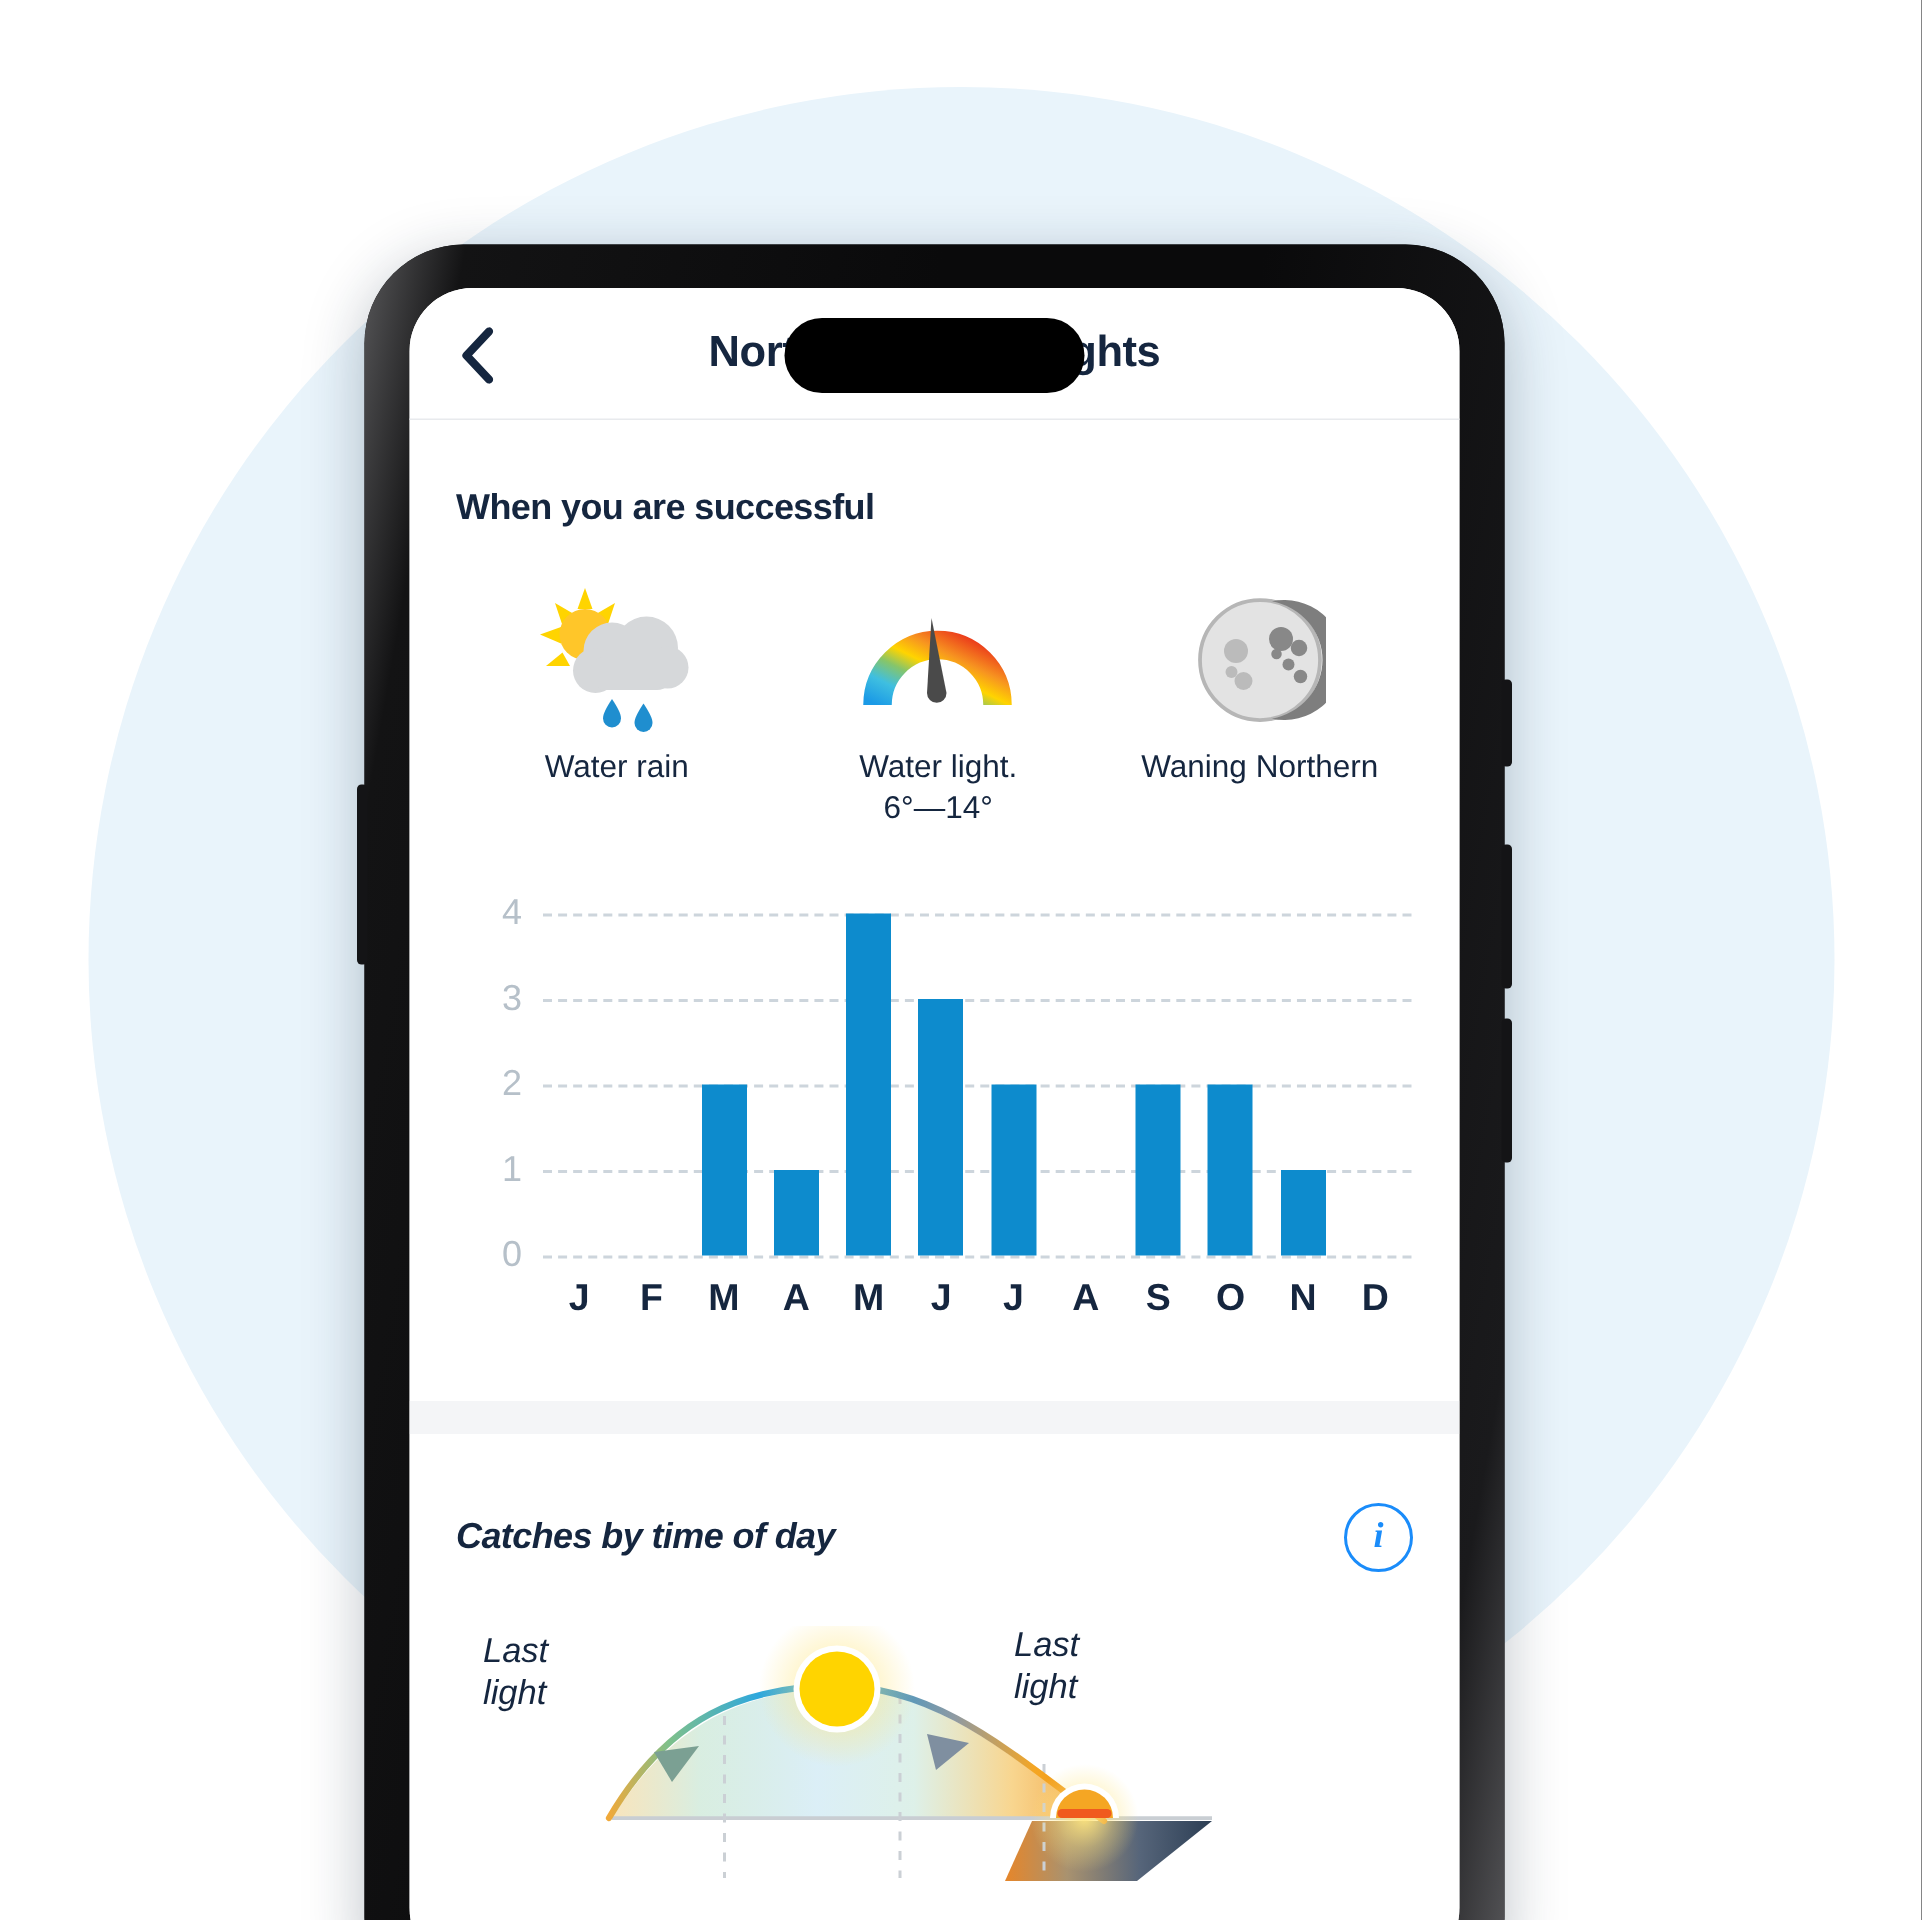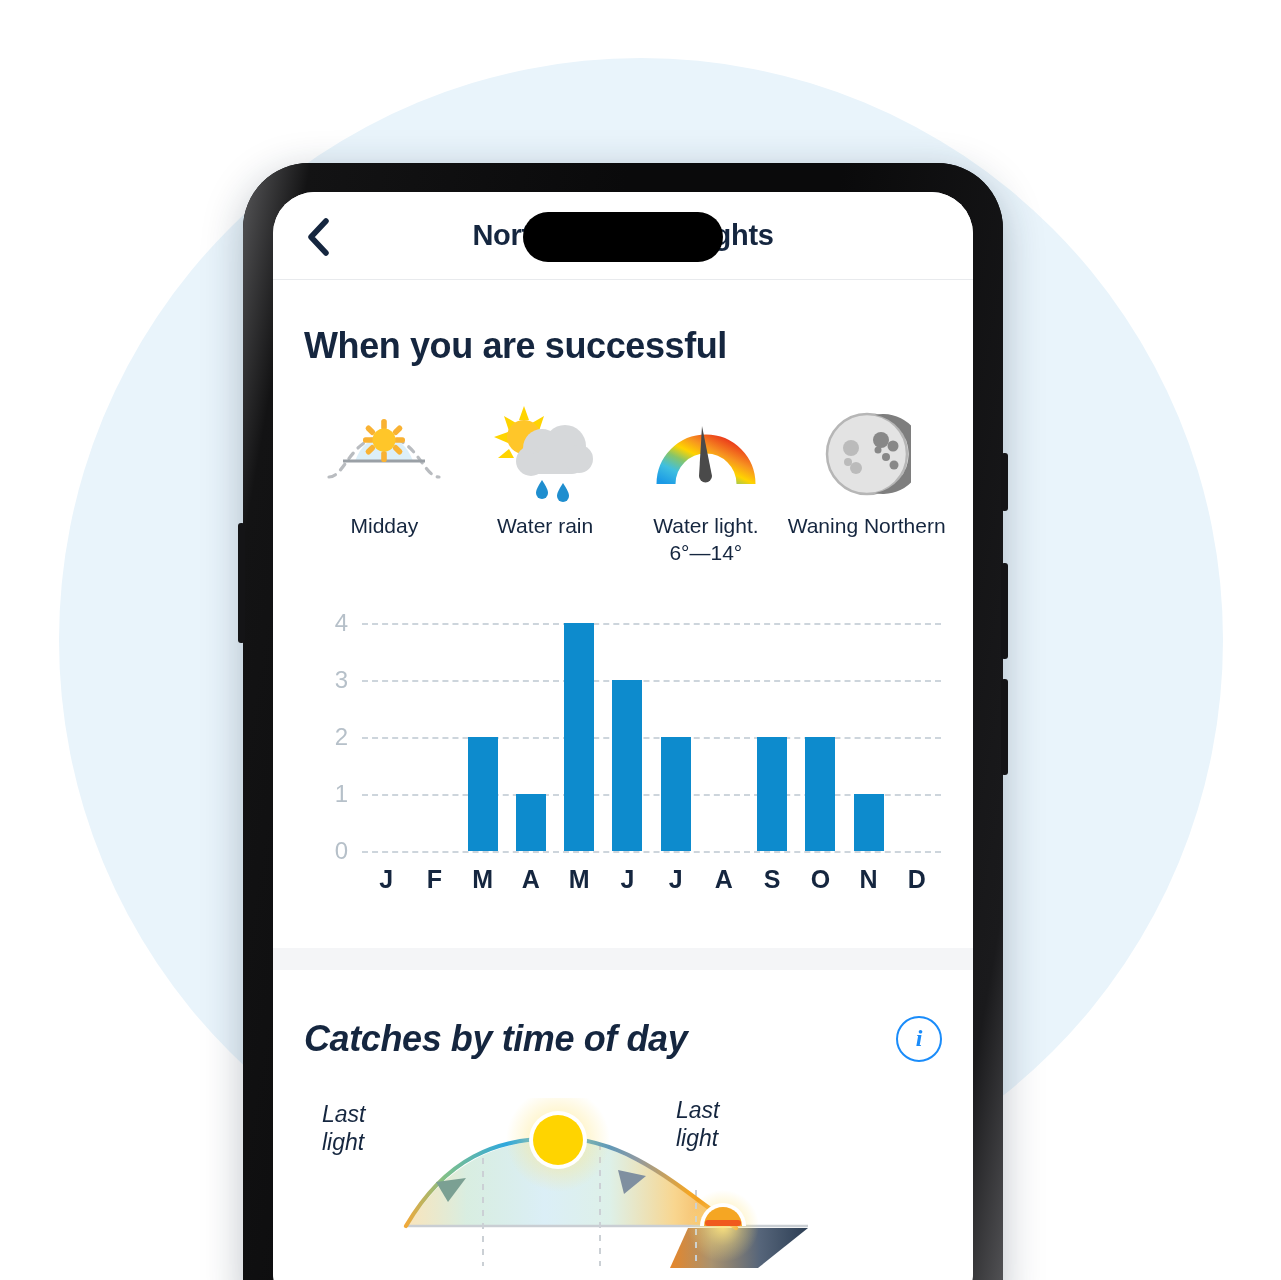--- a/index.html
+++ b/index.html
@@ -51,21 +51,21 @@
     position:absolute;left:18px;top:20px;width:54px;height:54px;
     display:flex;align-items:center;justify-content:center;cursor:pointer;
   }
   #nav-title{
     width:100%;text-align:center;font-size:29px;font-weight:700;
     color:#15263f;letter-spacing:-.3px;
   }
   
   #content{position:absolute;left:0;top:87px;right:0;bottom:0;background:#fff;overflow:hidden;}
   .section-title{
-    font-size:36px;font-weight:700;color:#15263f;letter-spacing:-.4px;
+    font-size:24px;font-weight:700;color:#15263f;letter-spacing:-.4px;
     margin:0;padding:0;
   }
   #success-section{padding:46px 0 0 31px;}
   
   #conditions{
     display:flex;margin-top:44px;padding-right:26px;
   }
   .condition{
     flex:1;display:flex;flex-direction:column;align-items:center;
   }
@@ -136,41 +136,20 @@
       <div id="nav-title">Northern pike insights</div>
     </div>
 
     <div id="content">
 
       <div id="success-section">
         <h2 class="section-title">When you are successful</h2>
 
         <div id="conditions">
 
-          <div class="condition">
-            <div class="cond-icon">
-              <svg width="118" height="86" viewBox="0 0 118 86">
-                <path d="M4 66 C20 66 26 26 59 26 C92 26 98 66 114 66" fill="none" stroke="#b9bcc0" stroke-width="3.2" stroke-dasharray="7 7" stroke-linecap="round"></path>
-                <path d="M30 50 C36 34 46 26 59 26 C72 26 82 34 88 50 Z" fill="#d6ecf8" opacity=".85"></path>
-                <line x1="18" y1="50" x2="100" y2="50" stroke="#9aa0a6" stroke-width="3"></line>
-                <g fill="#f9b233">
-                  <rect x="56.2" y="8" width="5.6" height="11" rx="2.6"></rect>
-                  <rect x="56.2" y="40" width="5.6" height="11" rx="2.6"></rect>
-                  <rect x="38" y="26.2" width="11" height="5.6" rx="2.6"></rect>
-                  <rect x="69" y="26.2" width="11" height="5.6" rx="2.6"></rect>
-                  <rect x="42.6" y="13.8" width="5.6" height="11" rx="2.6" transform="rotate(-45 45.4 19.3)"></rect>
-                  <rect x="69.8" y="13.8" width="5.6" height="11" rx="2.6" transform="rotate(45 72.6 19.3)"></rect>
-                  <rect x="42.6" y="33.2" width="5.6" height="11" rx="2.6" transform="rotate(45 45.4 38.7)"></rect>
-                  <rect x="69.8" y="33.2" width="5.6" height="11" rx="2.6" transform="rotate(-45 72.6 38.7)"></rect>
-                </g>
-                <circle cx="59" cy="29" r="11.5" fill="#ffc629"></circle>
-              </svg>
-            </div>
-            <div class="cond-label">Midday</div>
-          </div>
 
           <div class="condition">
             <div class="cond-icon">
               <svg width="110" height="100" viewBox="0 0 110 100">
                 <g fill="#ffd400">
                   <polygon points="34,2 39,16 29,16"></polygon>
                   <polygon points="14,12 26,19 19,27"></polygon>
                   <polygon points="54,12 42,19 49,27"></polygon>
                   <polygon points="4,33 18,28 18,39"></polygon>
                   <polygon points="8,54 19,45 24,54"></polygon>

